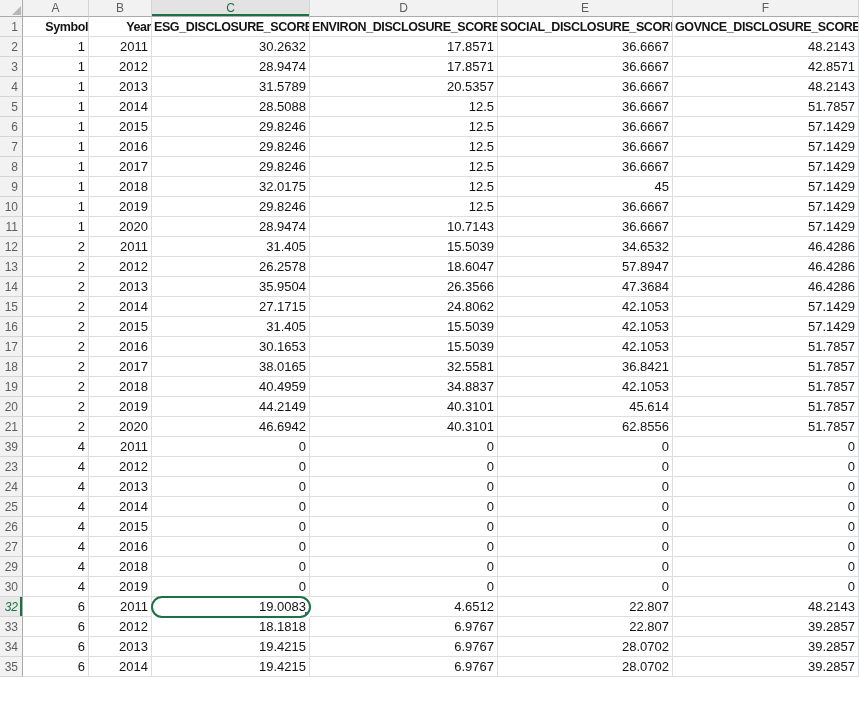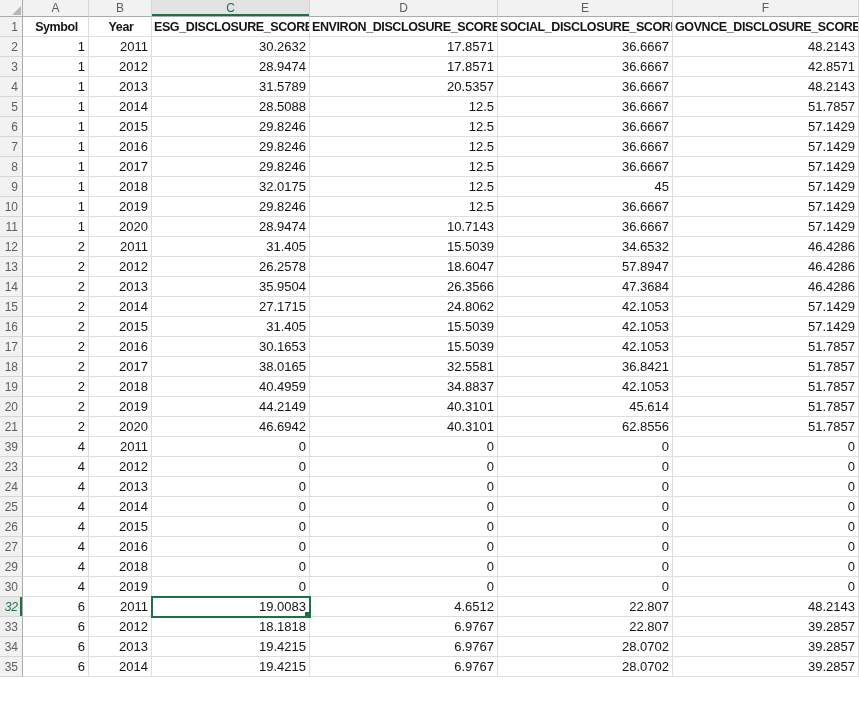--- a/index.html
+++ b/index.html
@@ -49,26 +49,26 @@
   }
 
   
   td{
     height:20px;background:#fff;
     border-right:1px solid #DCDEDF;border-bottom:1px solid #DCDEDF;
     font-size:13px;color:#141414;text-align:right;
     padding:0 3px 0 0;overflow:hidden;white-space:nowrap;vertical-align:middle;
   }
   tr.field-row td{
-    font-weight:700;text-align:center;padding:0 0 0 2px;
+    font-weight:700;text-align:right;padding:0 0 0 2px;
     font-size:12.5px;letter-spacing:-0.4px;
   }
   td.sel{
     position:relative;z-index:2;
-    outline:2px solid #1E7145;outline-offset:-1px;
+    outline:2px solid #1E7145;outline-offset:-1px;border-radius:10px;
   }
   .fill-handle{
     position:absolute;right:-2px;bottom:-2px;width:5px;height:5px;
     background:#1E7145;border:1px solid #fff;z-index:3;
   }
 </style>
 </head>
 <body>
 
 <table>

